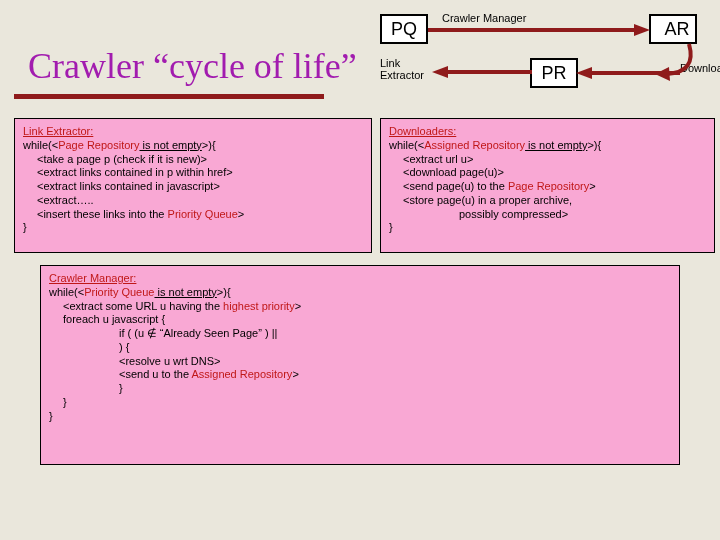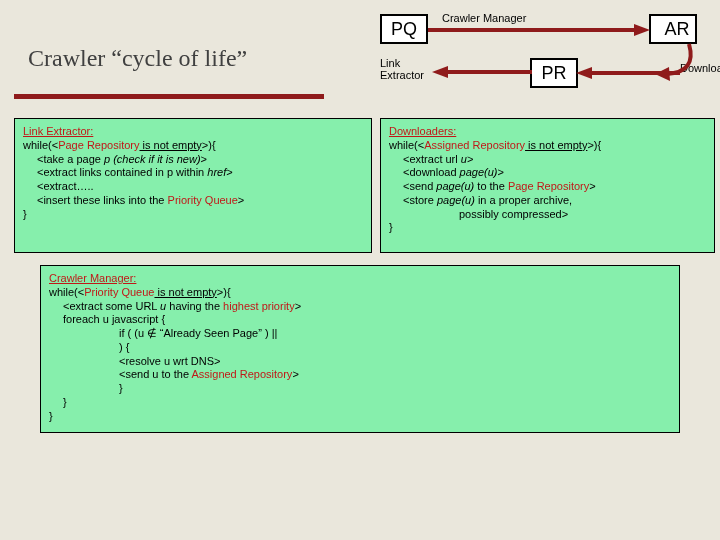--- a/index.html
+++ b/index.html
@@ -8,22 +8,22 @@
     background: #eae7dc;
     font-family: "Tahoma", "Verdana", sans-serif;
     color: #000;
     position: relative;
   }
   .title {
     position: absolute;
     left: 28px;
     top: 45px;
     font-family: Georgia, "Times New Roman", serif;
-    font-size: 24px;
-    color: #404040;
+    font-size: 36px;
+    color: #a21caf;
   }
   .title-underline {
     position: absolute;
     left: 14px;
     top: 94px;
     width: 310px;
     height: 5px;
     background: #8f1b1b;
   }
   
@@ -48,33 +48,33 @@
   .lbl-le { left: 380px; top: 58px; width:50px; line-height:1.05; }
   .lbl-dl { left: 680px; top: 62px; }
   
   .arrow {
     position: absolute;
     pointer-events: none;
   }
   
   .codebox {
     position: absolute;
-    background: #86efac;
+    background: #f9a8d4;
     border: 1px solid #000;
     font-size: 11px;
     line-height: 1.25;
     padding: 6px 8px 6px 8px;
     font-family: "Tahoma", sans-serif;
   }
   .box-le { left: 14px;  top: 118px; width: 358px; height: 135px; }
   .box-dl { left: 380px; top: 118px; width: 335px; height: 135px; }
-  .box-cm { left: 40px;  top: 265px; width: 640px; height: 168px; }
+  .box-cm { left: 40px;  top: 265px; width: 640px; height: 200px; }
   .red { color: #c01818; }
   .ul  { text-decoration: underline; }
-  .it  { font-style: italic; }
+  .it  { }
   .ind1 { padding-left: 14px; display:block; }
   .ind3 { padding-left: 70px; display:block; }
   .ind4 { padding-left: 100px; display:block; }
 </style>
 </head>
 <body>
 
 <div class="title">Crawler “cycle of life”</div>
 <div class="title-underline"></div>
 
@@ -104,20 +104,21 @@
 <svg class="arrow" style="left:576px; top:62px; width:104px; height:22px;">
   <line x1="104" y1="11" x2="14" y2="11" stroke="#8f1b1b" stroke-width="4"></line>
   <polygon points="0,11 16,5 16,17" fill="#8f1b1b"></polygon>
 </svg>
 
 <div class="codebox box-le">
   <span class="red ul">Link Extractor:</span><br>
   <span>while(&lt;</span><span class="red">Page Repository</span><span class="ul"> is not empty</span><span>&gt;){</span><br>
   <span class="ind1"><span>&lt;take a page </span><span class="it">p (check if it is new)</span><span>&gt;</span></span>
   <span class="ind1"><span>&lt;extract links contained in p within </span><span class="it">href</span><span>&gt;</span></span>
+  <span class="ind1"><span>&lt;extract links contained in </span><span class="it">javascript</span><span>&gt;</span></span>
   <span class="ind1">&lt;extract…..</span>
   <span class="ind1"><span>&lt;insert these links into the </span><span class="red">Priority Queue</span><span>&gt;</span></span>
   <span>}</span>
 </div>
 
 <div class="codebox box-dl">
   <span class="red ul">Downloaders:</span><br>
   <span>while(&lt;</span><span class="red">Assigned Repository</span><span class="ul"> is not empty</span><span>&gt;){</span><br>
   <span class="ind1"><span>&lt;extract url </span><span class="it">u</span><span>&gt;</span></span>
   <span class="ind1"><span>&lt;download </span><span class="it">page(u)</span><span>&gt;</span></span>

